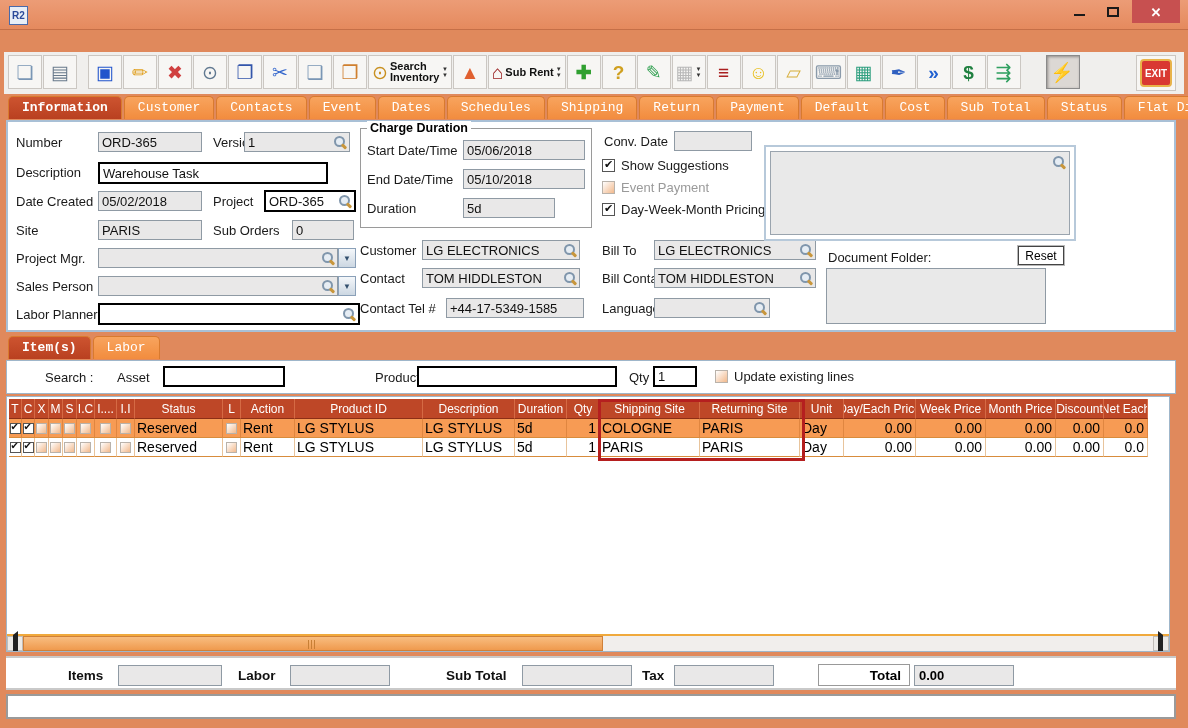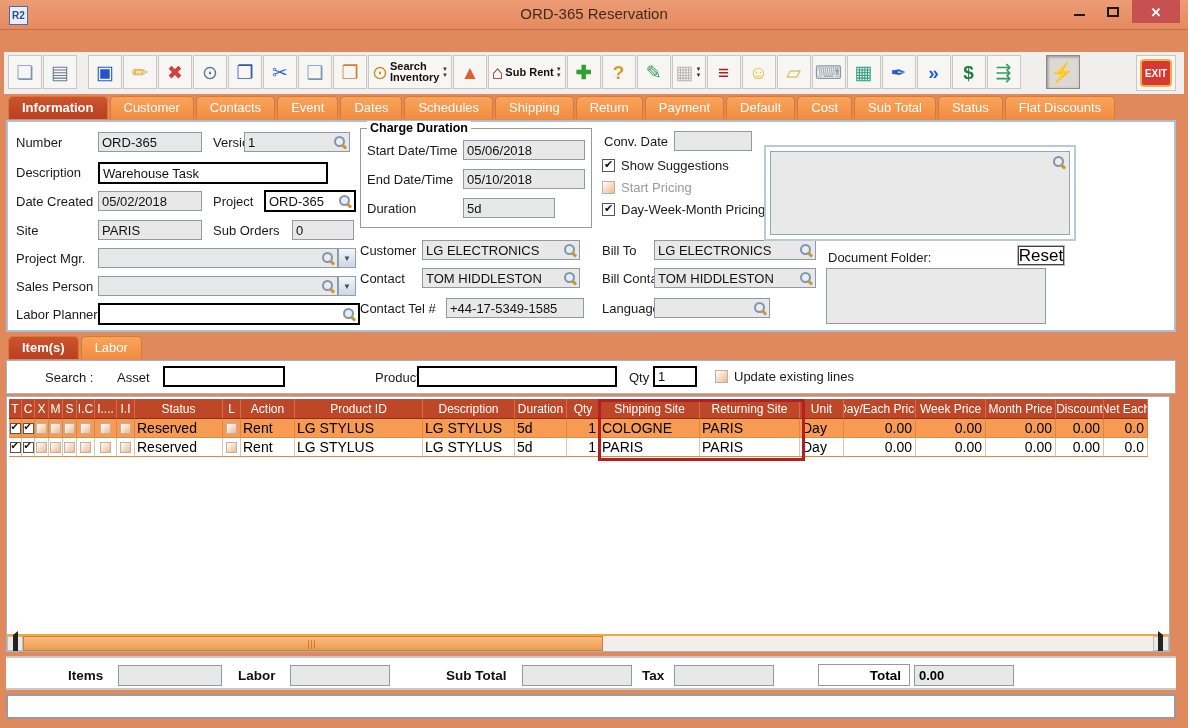--- a/index.html
+++ b/index.html
@@ -38,21 +38,21 @@
   .tb10{color:#c89020}.tb11{color:#e06030}.tb12{color:#9a2020}.tb13{color:#30a030;font-weight:bold}
   .tb14{color:#d0a020;font-weight:bold}.tb15{color:#30a050}.tb16{color:#b8b8b8}.tb17{color:#aa2020;font-weight:bold}
   .tb18{color:#e8c020}.tb19{color:#d8b040}.tb20{color:#8a9aaa}.tb21{color:#30a080}.tb22{color:#3060c0}
   .tb23{color:#2060d0;font-weight:bold}.tb24{color:#208040;font-weight:bold}.tb25{color:#30a060}.tb26{color:#b09020}
   .pressed { background:#dcd8d4; border:1px solid #8a8a8a; box-shadow:inset 1px 1px 3px rgba(0,0,0,.35); margin-left:24px; }
   .exit-wrap { margin-left:auto; margin-right:6px; width:40px; height:36px; background:#f7f6f4; border:1px solid #cbc7c2; display:flex; align-items:center; justify-content:center; }
   .exit-btn { width:32px; height:28px; background:#d93832; border:2px solid #e8b34a; border-radius:4px; color:#fff; font-size:10px; font-weight:bold; display:flex; align-items:center; justify-content:center; }
 
   
   .tabrow { position:absolute; left:8px; top:96px; display:flex; }
-  .tab { background:linear-gradient(#f8a45e,#f28c3e); border:1px solid #d97a2e; border-bottom:none; border-radius:5px 5px 0 0; color:#fff; font-size:13px; padding:3px 13px 4px 13px; margin-right:2px; white-space:nowrap; }
+  .tab { background:linear-gradient(#f8a45e,#f28c3e); border:1px solid #d97a2e; border-bottom:none; border-radius:5px 5px 0 0; color:#fff; font-size:13px; padding:3px 13px 4px 13px; margin-right:2px; white-space:nowrap;font-family:Liberation Mono, monospace; }
   .tab.active { background:linear-gradient(#cd5430,#b94020); font-weight:bold; }
   .subtab { font-size:12.5px; padding:2px 10px 3px 10px; }
 
   
   .panel { position:absolute; background:#fff; border:2px solid #a9c0d6; }
   .info-panel { left:6px; top:120px; width:1170px; height:212px; }
   .lbl { position:absolute; font-size:13px; color:#1a1a1a; white-space:nowrap; }
   .inp { position:absolute; height:20px; background:#e9e8e8; border:1px solid #8f9aa4; display:flex; align-items:center; padding:0 2px 0 3px; }
   .inp .val { font-size:13px; color:#111; white-space:nowrap; overflow:hidden; flex:1; }
   .inp.white { background:#fff; border:2px solid #000; }
@@ -66,21 +66,21 @@
   .cb { width:13px; height:13px; border:1px solid #b9b2aa; background:linear-gradient(135deg,#ffffff,#f2b98c); flex:none; }
   .cb.checked { background:#fff; border:1px solid #555; position:relative; }
   .cb.checked::before { content:"✔"; position:absolute; left:1px; top:-2px; font-size:11px; color:#111; }
   .cbrow { position:absolute; display:flex; align-items:center; gap:6px; }
   .cbrow .cblabel { font-size:13px; color:#1a1a1a; white-space:nowrap; }
   .cbrow.disabled .cblabel { color:#9a9a9a; }
   .textarea { position:absolute; background:#e9e9e9; border:1px solid #8f9aa4; }
   .comments-wrap { position:absolute; border:2px solid #b7c9da; background:#fff; }
   .comments-area { position:absolute; left:4px; top:4px; right:4px; bottom:4px; background:#e9e9e9; border:1px solid #9aa4ae; }
   .comments-area .mag { position:absolute; right:3px; top:3px; }
-  .reset-btn { position:absolute; background:#fff; border:1px solid #444; outline:1px solid #b8b8b8; font-size:17px; color:#000; display:flex; align-items:center; justify-content:center; }
+  .reset-btn { position:absolute; background:#fff; border:1px solid #444; outline:1px solid #b8b8b8; font-size:12px; color:#000; display:flex; align-items:center; justify-content:center; }
 
   
   .search-panel { left:6px; top:360px; width:1170px; height:34px; border:1px solid #9fb6ca; }
 
   
   .table-panel { left:6px; top:396px; width:1164px; height:256px; border:1px solid #9fb6ca; overflow:hidden; }
   .tgrid { position:absolute; left:2px; top:2px; width:1140px; }
   .trow { display:flex; height:19px; }
   .thead { height:20px; }
   .hc { background:#be4727; color:#fff; font-size:12px; display:flex; align-items:center; justify-content:center; border-right:1px solid #d56a44; border-bottom:1px solid #8c2f16; white-space:nowrap; overflow:hidden; flex:none; }
@@ -117,21 +117,20 @@
   
   .statusbar { position:absolute; left:6px; top:694px; width:1170px; height:25px; background:#fff; border:2px solid #9a9a9a; }
 </style>
 </head>
 <body>
 
 <div class="window">
 
   <div class="titlebar">
     <div class="app-badge">R2</div>
-    <div class="title-text">ORD-365 Reservation</div>
     <div class="win-btn btn-min">
         <span class="min-glyph"></span>
       </div>
     <div class="win-btn btn-max">
         <span class="max-glyph"></span>
       </div>
     <div class="win-btn btn-close">
         <span class="close-glyph"></span>
       </div>
   </div>
@@ -321,21 +320,21 @@
     <div class="inp" style="left:666px;top:9px;width:78px">
         <span class="val"></span>
       </div>
 
     <div class="cbrow" style="left:594px;top:36px">
       <span class="cb checked"></span>
       <span class="cblabel">Show Suggestions</span>
     </div>
     <div class="cbrow disabled" style="left:594px;top:58px">
       <span class="cb"></span>
-      <span class="cblabel">Start Pricing</span>
+      <span class="cblabel">Event Payment</span>
     </div>
     <div class="cbrow" style="left:594px;top:80px">
       <span class="cb checked"></span>
       <span class="cblabel">Day-Week-Month Pricing</span>
     </div>
 
     <span class="lbl" style="left:352px;top:121px">Customer</span>
     <div class="inp" style="left:414px;top:118px;width:158px">
         <span class="val">LG ELECTRONICS</span>
         <span class="mag"></span>

